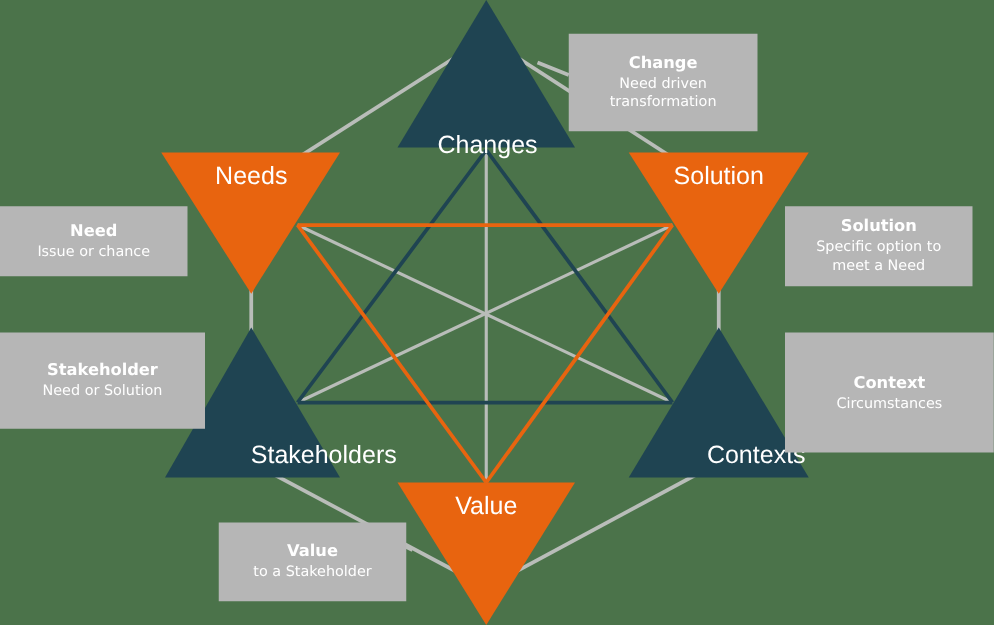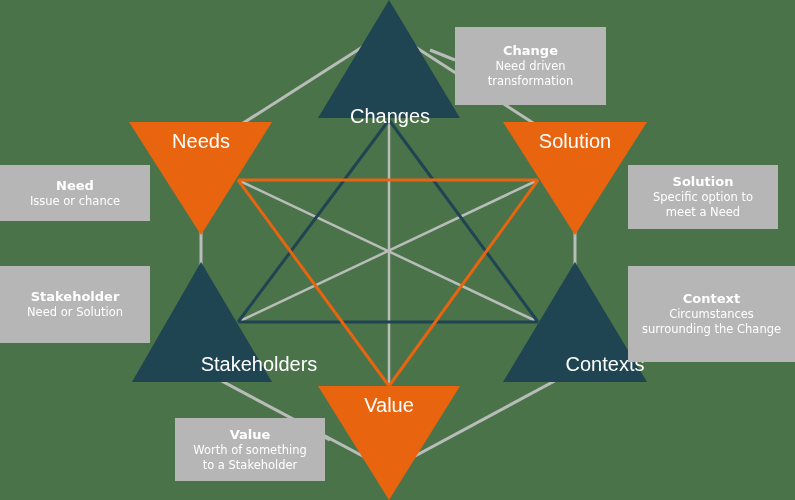--- a/index.html
+++ b/index.html
@@ -86,28 +86,26 @@
   <div class="title">Need</div>
   <div>Issue or chance</div>
 </div>
 
 <div class="info-box" style="left:628px; top:165px; width:150px; height:64px;">
   <div class="title">Solution</div>
   <div>Specific option to</div>
   <div>meet a Need</div>
 </div>
 
-<div class="info-box" style="left:0px; top:266px; width:150px; height:77px;">
+<div class="info-box" style="left:0px; top:266px; width:164px; height:77px;">
   <div class="title">Stakeholder</div>
   <div>Need or Solution</div>
 </div>
 
 <div class="info-box" style="left:628px; top:266px; width:167px; height:96px;">
   <div class="title">Context</div>
   <div>Circumstances</div>
-  <div>surrounding the Change</div>
 </div>
 
 <div class="info-box" style="left:175px; top:418px; width:150px; height:63px;">
   <div class="title">Value</div>
-  <div>Worth of something</div>
   <div>to a Stakeholder</div>
 </div>
 
 </body></html>

